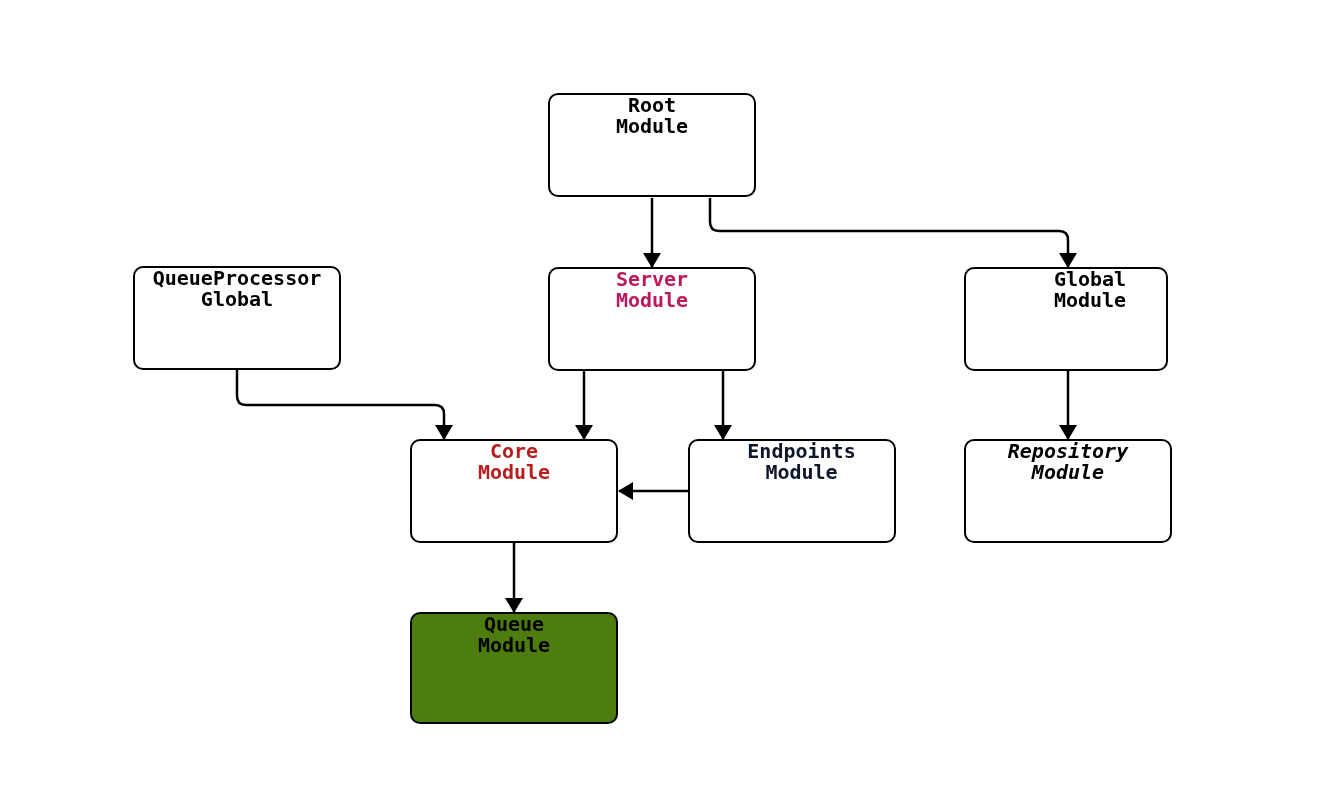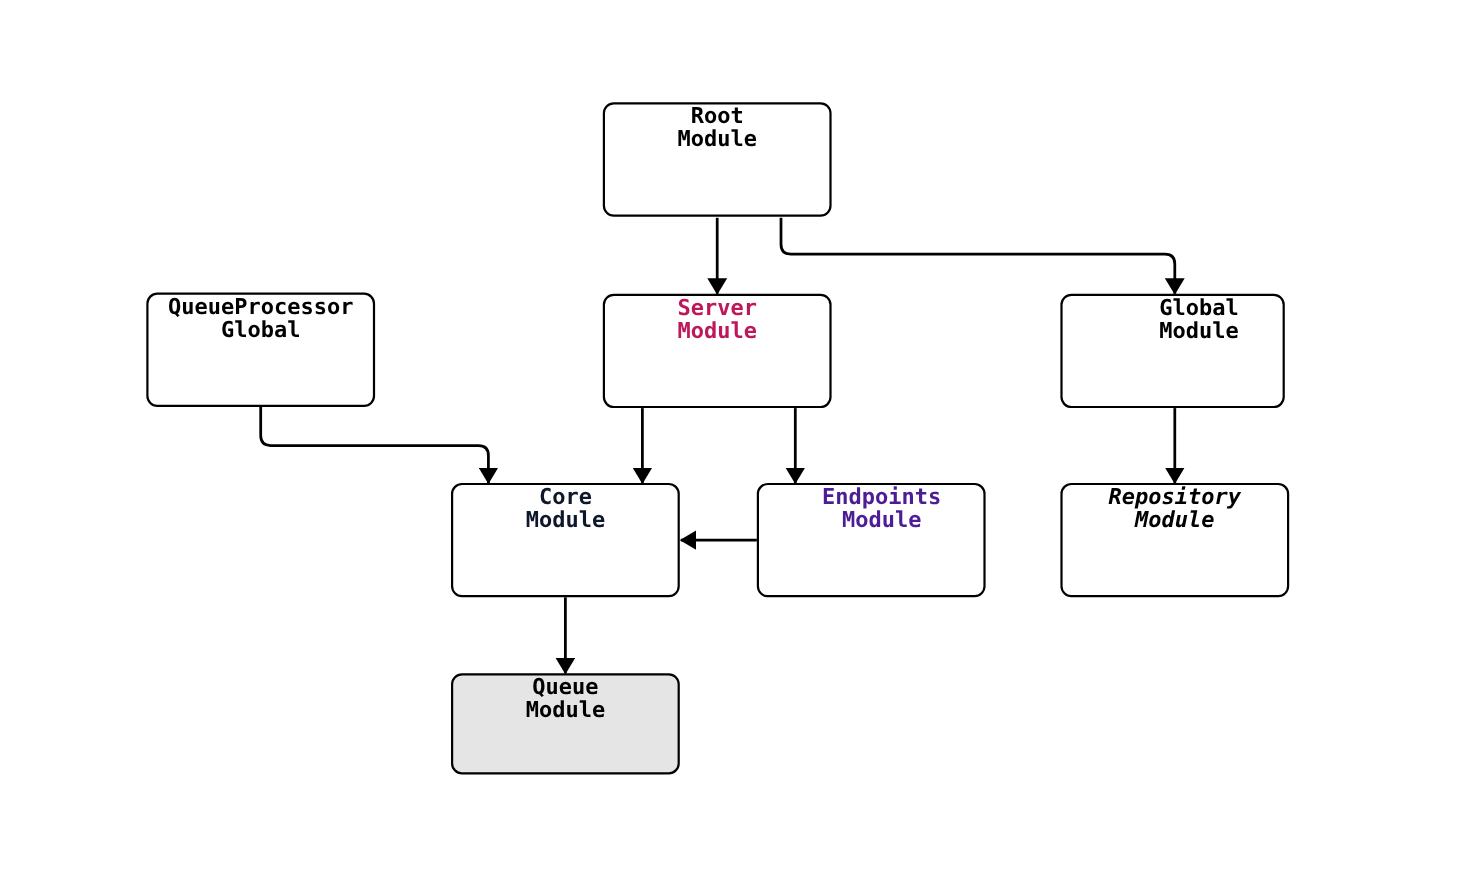--- a/index.html
+++ b/index.html
@@ -79,29 +79,29 @@
       </div>
       <div class="node" style="left: 548px; top: 267px; width: 208px; height: 104px; border-color: rgb(0, 0, 0); background: rgb(255, 255, 255);">
         <span class="node-label" style="color: #be185d;">Server
 Module</span>
       </div>
       <div class="node" style="left: 964px; top: 267px; width: 204px; height: 104px; border-color: rgb(0, 0, 0); background: rgb(255, 255, 255); padding-left: 48px;">
         <span class="node-label" style="color: rgb(0, 0, 0);">Global
 Module</span>
       </div>
       <div class="node" style="left: 410px; top: 439px; width: 208px; height: 104px; border-color: rgb(0, 0, 0); background: rgb(255, 255, 255);">
-        <span class="node-label" style="color: #0f172a;">Core
+        <span class="node-label" style="color: #b91c1c;">Core
 Module</span>
       </div>
       <div class="node" style="left: 688px; top: 439px; width: 208px; height: 104px; border-color: rgb(0, 0, 0); background: rgb(255, 255, 255);">
-        <span class="node-label" style="color: #4c1d95; margin-left: 19px;">Endpoints
+        <span class="node-label" style="color: #0f172a; margin-left: 19px;">Endpoints
 Module</span>
       </div>
       <div class="node" style="left: 964px; top: 439px; width: 208px; height: 104px; border-color: rgb(0, 0, 0); background: rgb(255, 255, 255); font-style: italic;">
         <span class="node-label" style="color: rgb(0, 0, 0);">Repository
 Module</span>
       </div>
-      <div class="node" style="left: 410px; top: 612px; width: 208px; height: 92px; border-color: rgb(0, 0, 0); background: #e5e5e5;">
+      <div class="node" style="left: 410px; top: 612px; width: 208px; height: 112px; border-color: rgb(0, 0, 0); background: #4d7c0f;">
         <span class="node-label" style="color: rgb(0, 0, 0);">Queue
 Module</span>
       </div>
     </div>
 </div>
 
 </body></html>

